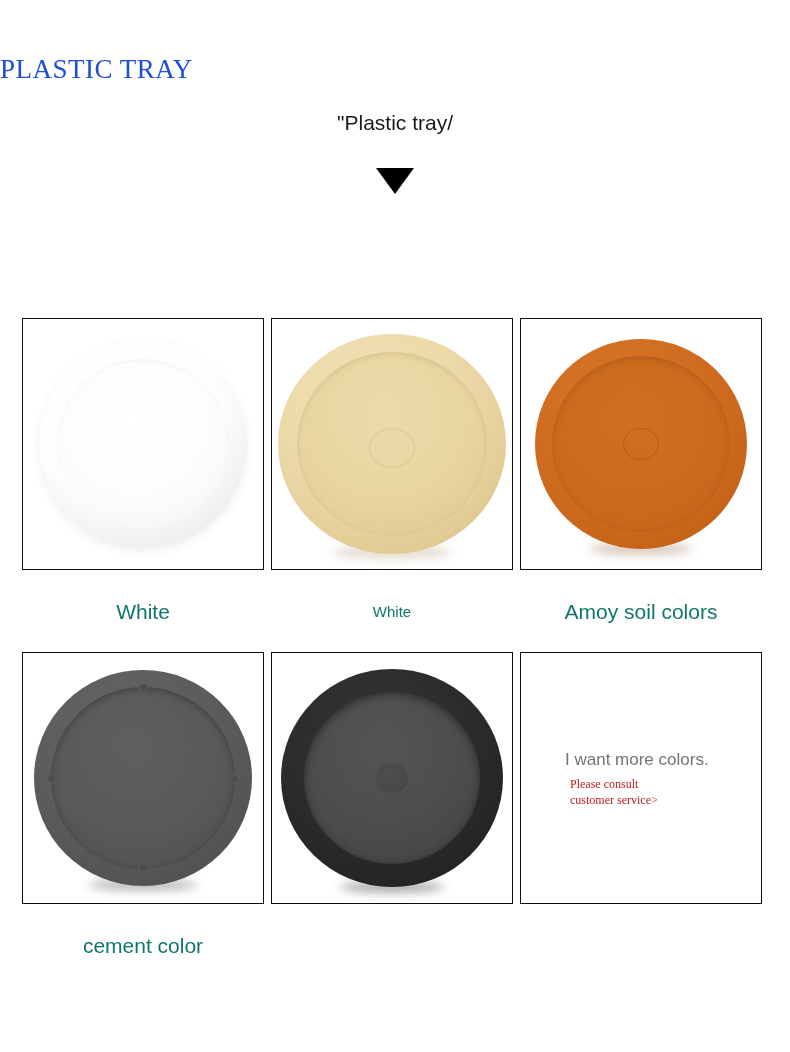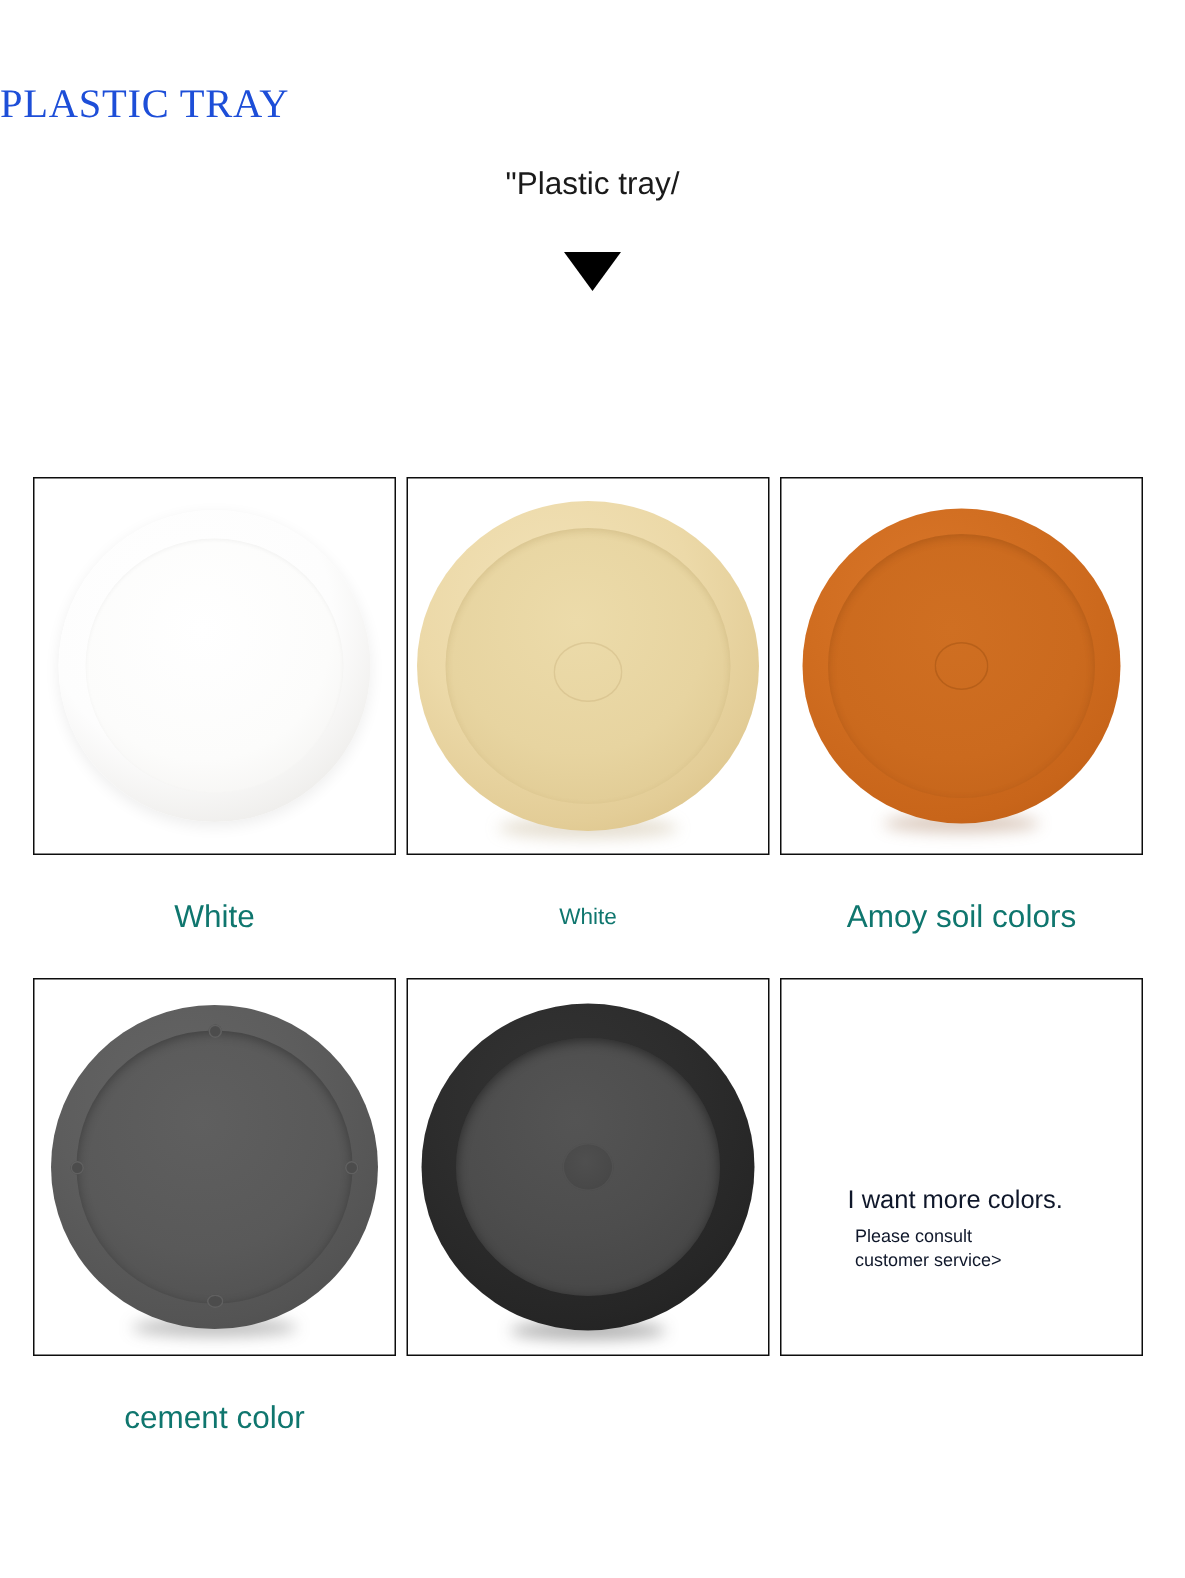--- a/index.html
+++ b/index.html
@@ -196,31 +196,31 @@
 
   
   .more-colors-body {
     position: absolute;
     left: 44px;
     top: 98px;
     width: 190px;
   }
   .more-colors-title {
     font-size: 17px;
-    color: #0f172a;
+    color: #737373;
     line-height: 1.1;
     white-space: nowrap;
-    margin-top: 40px;
   }
   .more-colors-sub {
     margin-top: 7px;
     margin-left: 5px;
     font-size: 12px;
-    color: #0f172a;
+    color: #b91c1c;
     line-height: 1.33;
+    font-family: Liberation Serif, serif;
   }
   .more-colors-sub span { display: block; }
 </style>
 </head>
 <body>
 
 <div>
 
   <div class="page-title">PLASTIC TRAY</div>
   <div class="page-subtitle">"Plastic tray/</div>

